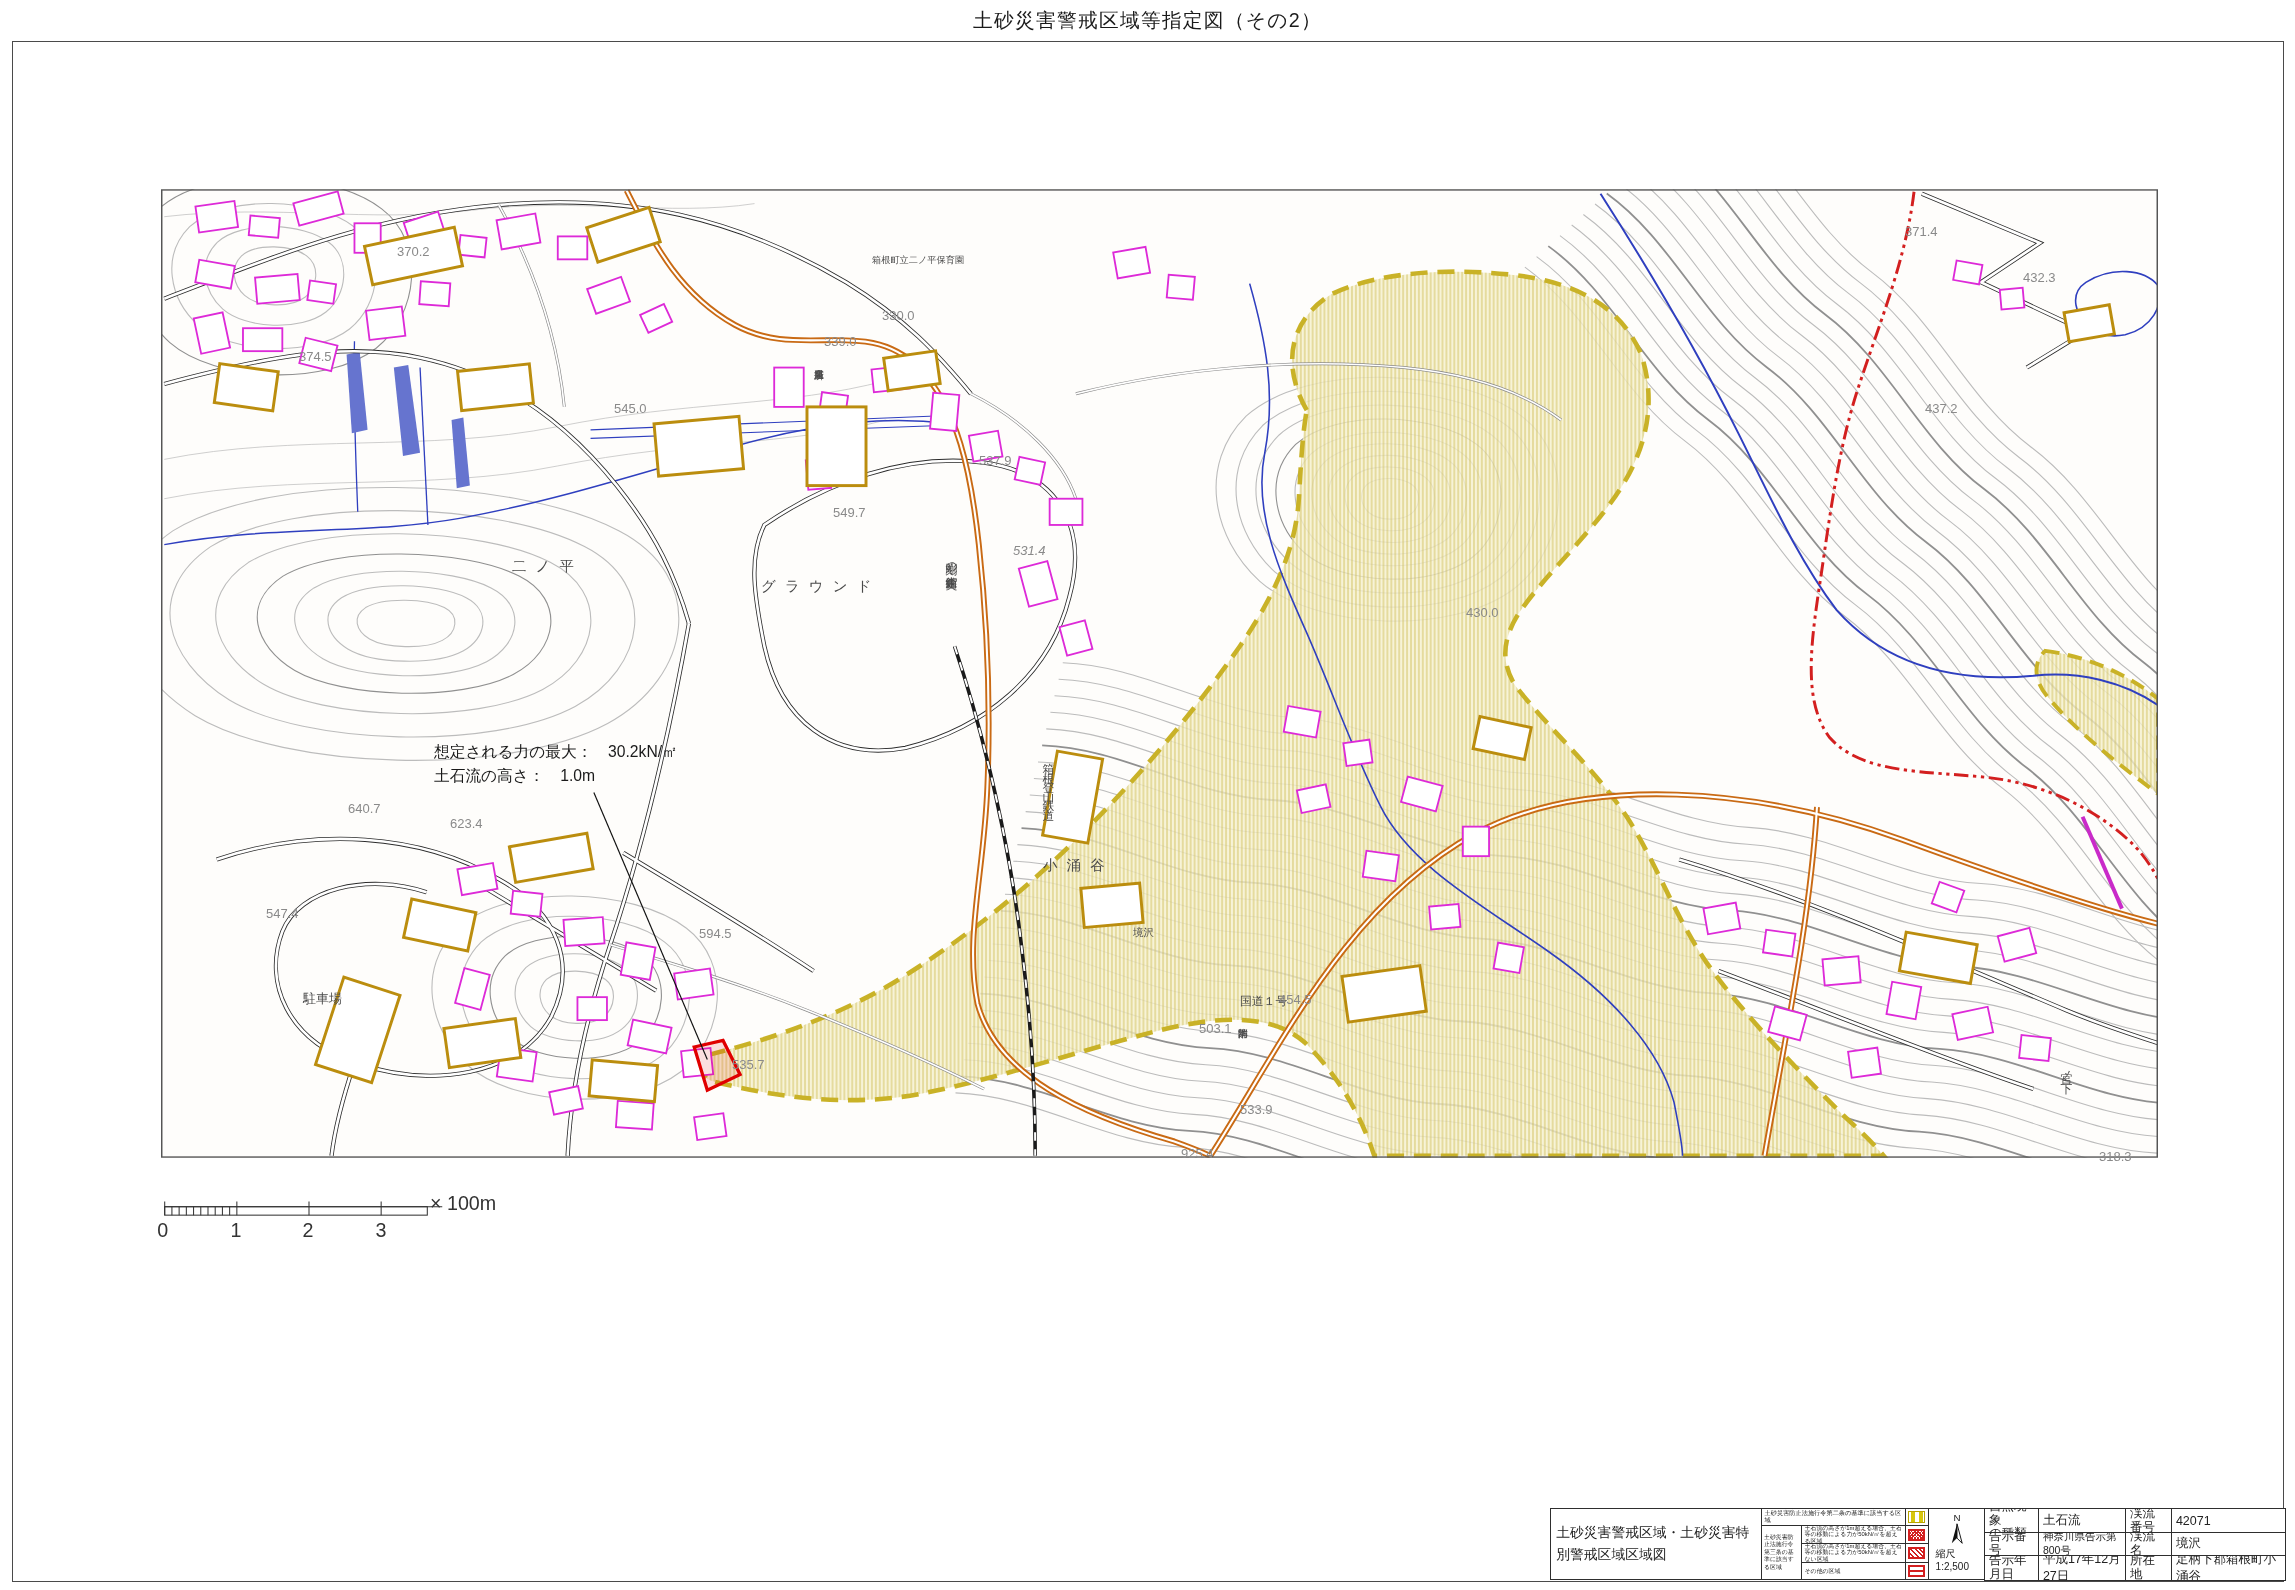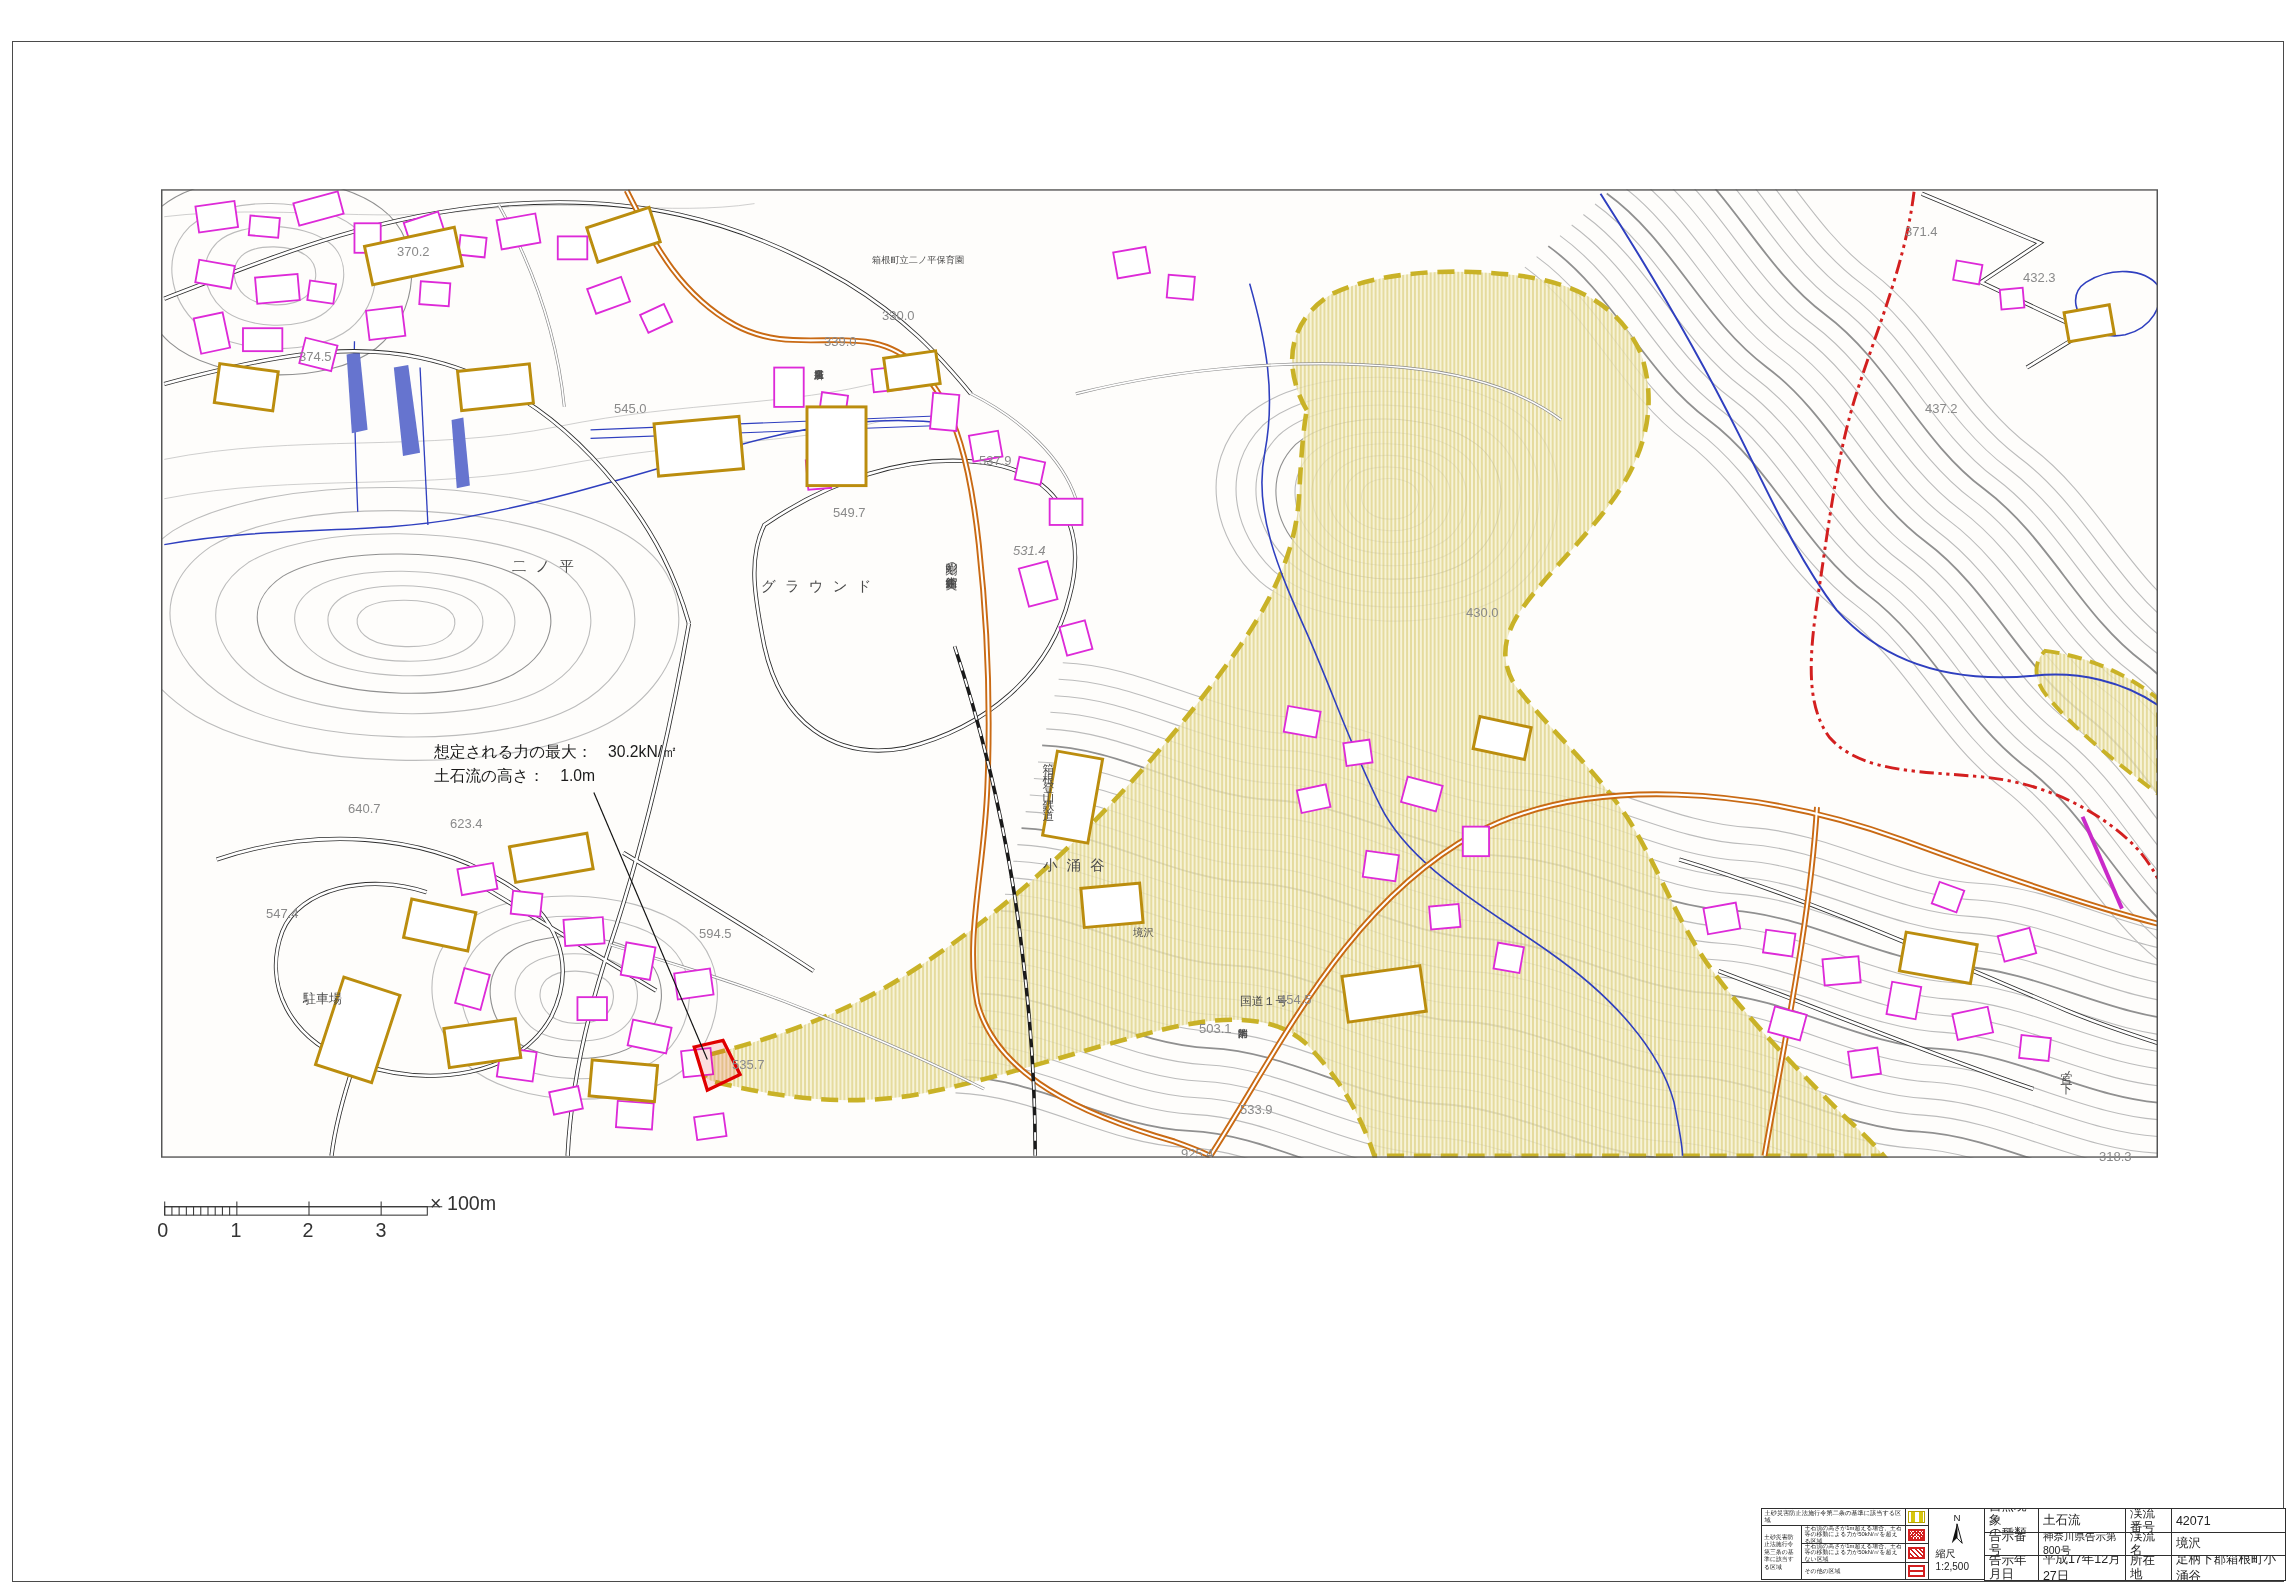--- a/index.html
+++ b/index.html
@@ -50,20 +50,21 @@
      repeating-linear-gradient(45deg,rgba(0,0,0,0) 0,rgba(0,0,0,0) 1.3px,#d31f1f 1.3px,#d31f1f 2.3px),
      repeating-linear-gradient(-45deg,#fff 0,#fff 1.3px,#d31f1f 1.3px,#d31f1f 2.3px);}
   .sym-diag{border:2px solid #d31f1f;background:repeating-linear-gradient(45deg,#fff 0,#fff 2px,#d31f1f 2px,#d31f1f 3.3px);}
   .sym-hline{border:2px solid #d31f1f;background:linear-gradient(#fff 0 42%,#d31f1f 42% 58%,#fff 58%);}
 </style>
 </head>
 <body>
 
 <div class="page">
 
+  <div class="page-title">土砂災害警戒区域等指定図（その2）</div>
   <div class="page-border"></div>
 
   <svg id="map-svg" viewBox="245 288 3045 1477" xmlns="http://www.w3.org/2000/svg">
     <defs>
       <clipPath id="mapclip">
           <rect x="245" y="288" width="3045" height="1477"></rect>
         </clipPath>
       <pattern id="hazardHatch" width="6" height="12" patternUnits="userSpaceOnUse">
         <line x1="3" y1="0" x2="3" y2="12" stroke="#cdbc52" stroke-width="1.3"></line>
       </pattern>
@@ -416,20 +417,21 @@
       </g>
     </svg>
     <span class="sb-num" style="left:11.8px">0</span>
     <span class="sb-num" style="left:85px">1</span>
     <span class="sb-num" style="left:157px">2</span>
     <span class="sb-num" style="left:230px">3</span>
     <span class="sb-unit">× 100m</span>
   </div>
 
   <div id="doc-table">
+    <div class="t-cell tc-title">土砂災害警戒区域・土砂災害特別警戒区域区域図</div>
 
     <div class="t-cell tc-l1d">土砂災害防止法施行令第二条の基準に該当する区域</div>
     <div class="t-cell tc-l1s">
       <span class="sym sym-yellow"></span>
     </div>
 
     <div class="t-cell tc-gh">土砂災害防止法施行令第三条の基準に該当する区域</div>
 
     <div class="t-cell tc-l2d">土石流の高さが1m超える場合、土石等の移動による力が50kN/㎡を超える区域</div>
     <div class="t-cell tc-l2s">

